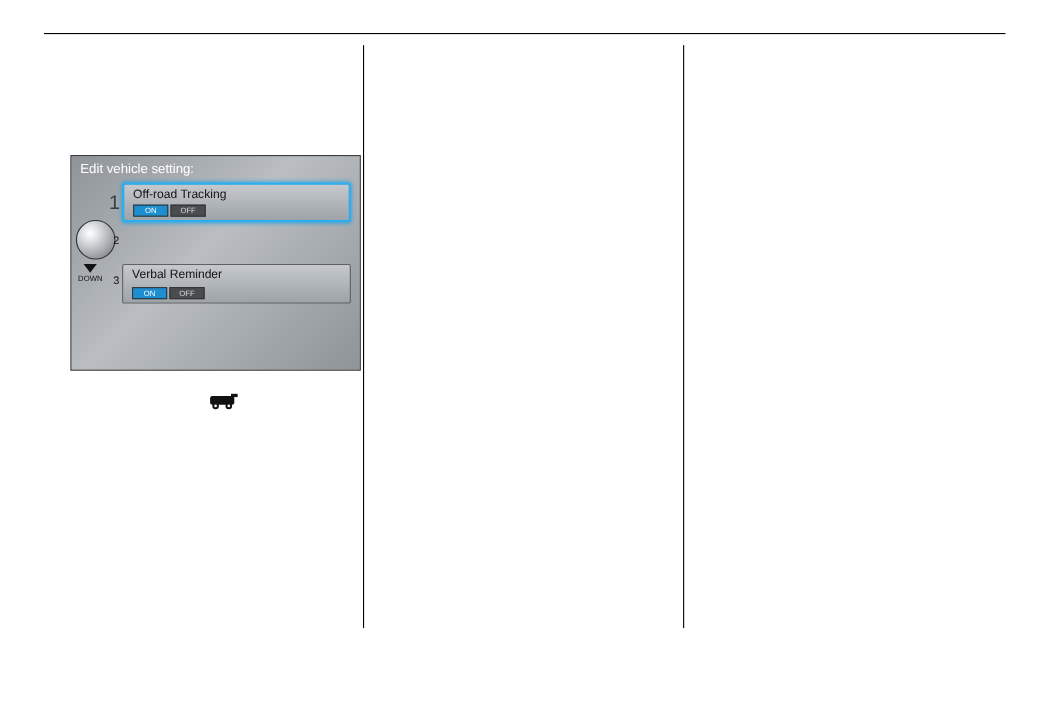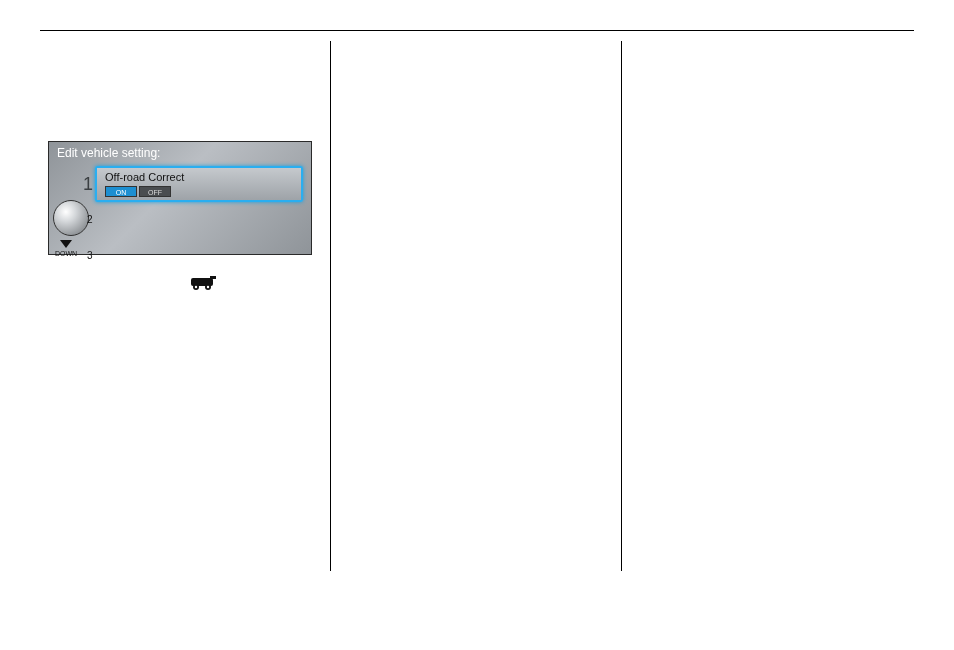--- a/index.html
+++ b/index.html
@@ -30,23 +30,23 @@
   }
   .col-sep {
     border-right: 1px solid #000;
     height: 530px;
     position: absolute;
     top: 0;
     right: 0;
   }
   .device-screenshot {
     width: 264px;
-    height: 114px;
+    height: 196px;
     margin-top: 100px;
-    margin-left: 8px;
+    margin-left: 24px;
     position: relative;
     background: linear-gradient(135deg, #8f9499 0%, #babec3 45%, #8f9499 100%);
     border: 1px solid #2a2a2a;
   }
   .device-title {
     position: absolute;
     top: 4px;
     left: 8px;
     color: #fff;
     font-size: 12px;
@@ -151,28 +151,35 @@
 
         <div class="knob"></div>
         <div class="down-arrow"></div>
         <div class="down-label">DOWN</div>
 
         <div class="index-num idx1">1</div>
         <div class="index-num idx2">2</div>
         <div class="index-num idx3">3</div>
 
         <div class="row-panel row-1 highlight">
-          <span class="row-label">Off-road Correct</span>
+          <span class="row-label">Off-road Tracking</span>
           <div class="toggle-pair">
             <div class="tog on">ON</div>
             <div class="tog off">OFF</div>
           </div>
         </div>
 
 
+        <div class="row-panel row-3">
+          <span class="row-label">Verbal Reminder</span>
+          <div class="toggle-pair">
+            <div class="tog on">ON</div>
+            <div class="tog off">OFF</div>
+          </div>
+        </div>
       </div>
 
       <div class="icon-row">
         <svg width="28" height="18" viewBox="0 0 28 18">
           <rect x="1" y="5" width="22" height="8" rx="2" fill="#111"></rect>
           <circle cx="6" cy="14" r="3" fill="#111"></circle>
           <circle cx="18" cy="14" r="3" fill="#111"></circle>
           <circle cx="6" cy="14" r="1.2" fill="#fff"></circle>
           <circle cx="18" cy="14" r="1.2" fill="#fff"></circle>
           <rect x="20" y="3" width="6" height="3" fill="#111"></rect>

